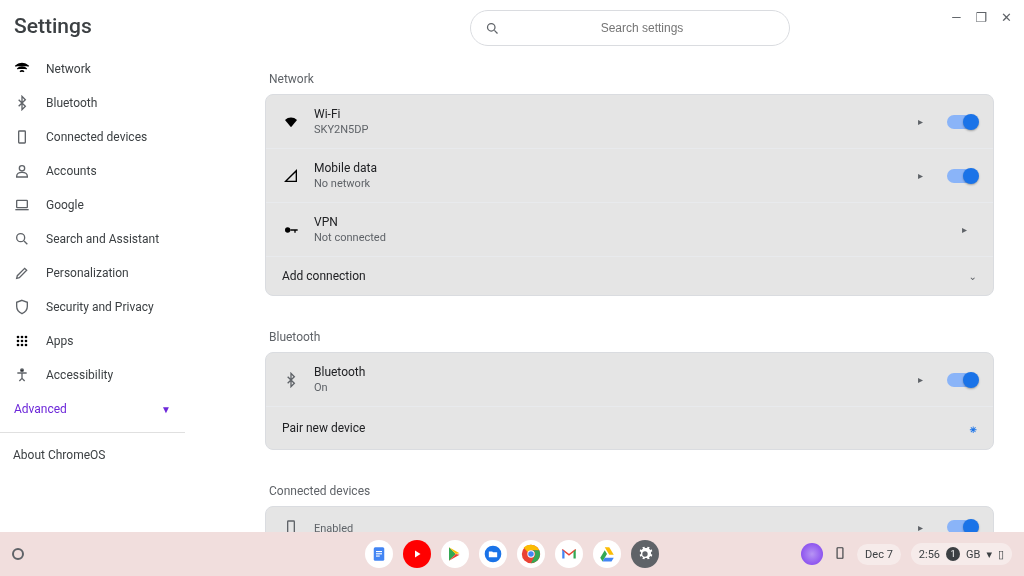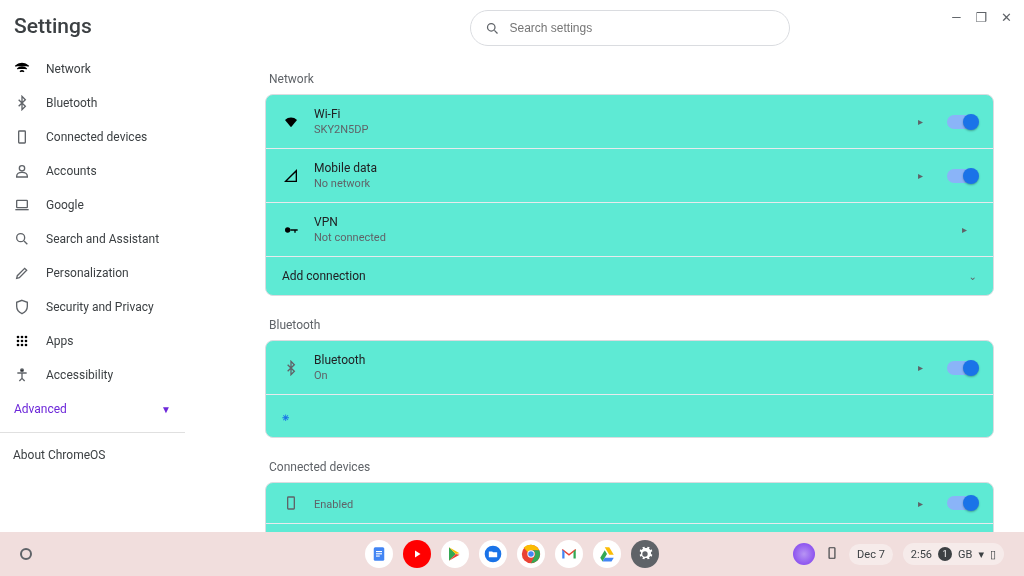--- a/index.html
+++ b/index.html
@@ -9,35 +9,35 @@
 .layout { display: flex; height: 545px; }
 .sidebar { width: 185px; padding-top: 14px; }
 .sidebar h1 { font-size: 21px; font-weight: 500; color: #3c4043; padding: 0 0 14px 14px; }
 .nav-item { display: flex; align-items: center; gap: 16px; padding: 9px 14px; font-size: 12px; color: #3c4043; cursor: pointer; }
 .nav-item svg, .nav-item .ico { width: 16px; height: 16px; flex-shrink: 0; display:flex; align-items:center; justify-content:center; }
 .advanced { display: flex; justify-content: space-between; align-items: center; padding: 10px 14px; font-size: 12px; color: #6d28d9; cursor: pointer; }
 .divider { border-top: 1px solid #e0e0e0; margin: 6px 0; }
 .main { flex: 1; padding: 0 30px 0 80px; overflow-y: auto; }
 .search-wrap { display: flex; justify-content: center; padding: 10px 0 20px; }
 .search { display: flex; align-items: center; width: 320px; height: 36px; border: 1px solid #dadce0; border-radius: 18px; padding: 0 14px; gap: 10px; }
-.search input { border: none; outline: none; font-size: 12px; flex: 1; color: #3c4043; }
+.search input { border: none; outline: none; font-size: 12px; flex: 1; color: #3c4043; text-align: center; }
 .search svg { width: 15px; height: 15px; }
 .section-label { font-size: 12px; color: #5f6368; margin: 6px 0 8px 4px; }
-.card { border: 1px solid #dadce0; border-radius: 8px; margin-bottom: 22px; overflow: hidden; background:#5eead4; }
+.card { border: 1px solid #dadce0; border-radius: 8px; margin-bottom: 34px; overflow: hidden; background:#e5e5e5; }
 .row { display: flex; align-items: center; padding: 12px 16px; gap: 14px; border-top: 1px solid #e8eaed; }
 .card .row:first-child { border-top: none; }
 .row .row-icon { width: 18px; display:flex; justify-content:center; }
 .row .texts { flex: 1; }
 .row .title { font-size: 12px; color: #202124; }
 .row .sub { font-size: 11px; color: #5f6368; margin-top: 2px; }
 .row .arrow { color: #5f6368; font-size: 10px; margin-right: 10px; }
 .toggle { width: 30px; height: 14px; border-radius: 7px; background: #8ab4f8; position: relative; }
 .toggle::after { content: ""; position: absolute; width: 16px; height: 16px; border-radius: 50%; background: #1a73e8; top: -1px; right: -2px; box-shadow: 0 1px 2px rgba(0,0,0,0.3); }
 .btn-outline { border: 1px solid #dadce0; color: #1a73e8; font-size: 11px; padding: 5px 10px; border-radius: 4px; background: #fff; cursor: pointer; }
-.shelf { position: absolute; bottom: 0; left: 0; right: 0; height: 44px; background: #f1dedd; display: flex; align-items: center; padding: 0 20px; }
+.shelf { position: absolute; bottom: 0; left: 0; right: 0; height: 44px; background: #f1dedd; display: flex; align-items: center; padding: 0 12px; }
 .shelf .launcher { width: 12px; height: 12px; border: 2px solid #5f6368; border-radius: 50%; }
 .shelf .apps { display: flex; gap: 10px; position: absolute; left: 50%; transform: translateX(-50%); }
 .shelf .apps .app { width: 28px; height: 28px; border-radius: 50%; display:flex; align-items:center; justify-content:center; font-size:14px; color:#fff; }
 .shelf .tray { margin-left: auto; display: flex; align-items: center; gap: 10px; font-size: 11px; color: #3c4043; }
 .pill { background: rgba(255,255,255,0.4); border-radius: 14px; padding: 4px 8px; display:flex; align-items:center; gap:6px; }
 .s-ico { width:16px; height:16px; stroke:#5f6368; stroke-width:2; fill:none; }
 </style>
 </head>
 <body>
 
@@ -223,20 +223,23 @@
             </svg>
           </span>
         <div class="texts">
           <div class="title">Bluetooth</div>
           <div class="sub">On</div>
         </div>
         <span class="arrow">▸</span>
         <div class="toggle"></div>
       </div>
       <div class="row">
+        <div class="texts">
+            <div class="title">Pair new device</div>
+          </div>
         <span style="color:#1a73e8;font-size:13px">⁕</span>
       </div>
     </div>
 
     <div class="section-label">Connected devices</div>
     <div class="card">
       <div class="row">
         <span class="row-icon">
             <svg class="s-ico" viewBox="0 0 24 24" width="14" height="14" stroke="#000">
               <rect x="7" y="3" width="10" height="18" rx="1"></rect>

